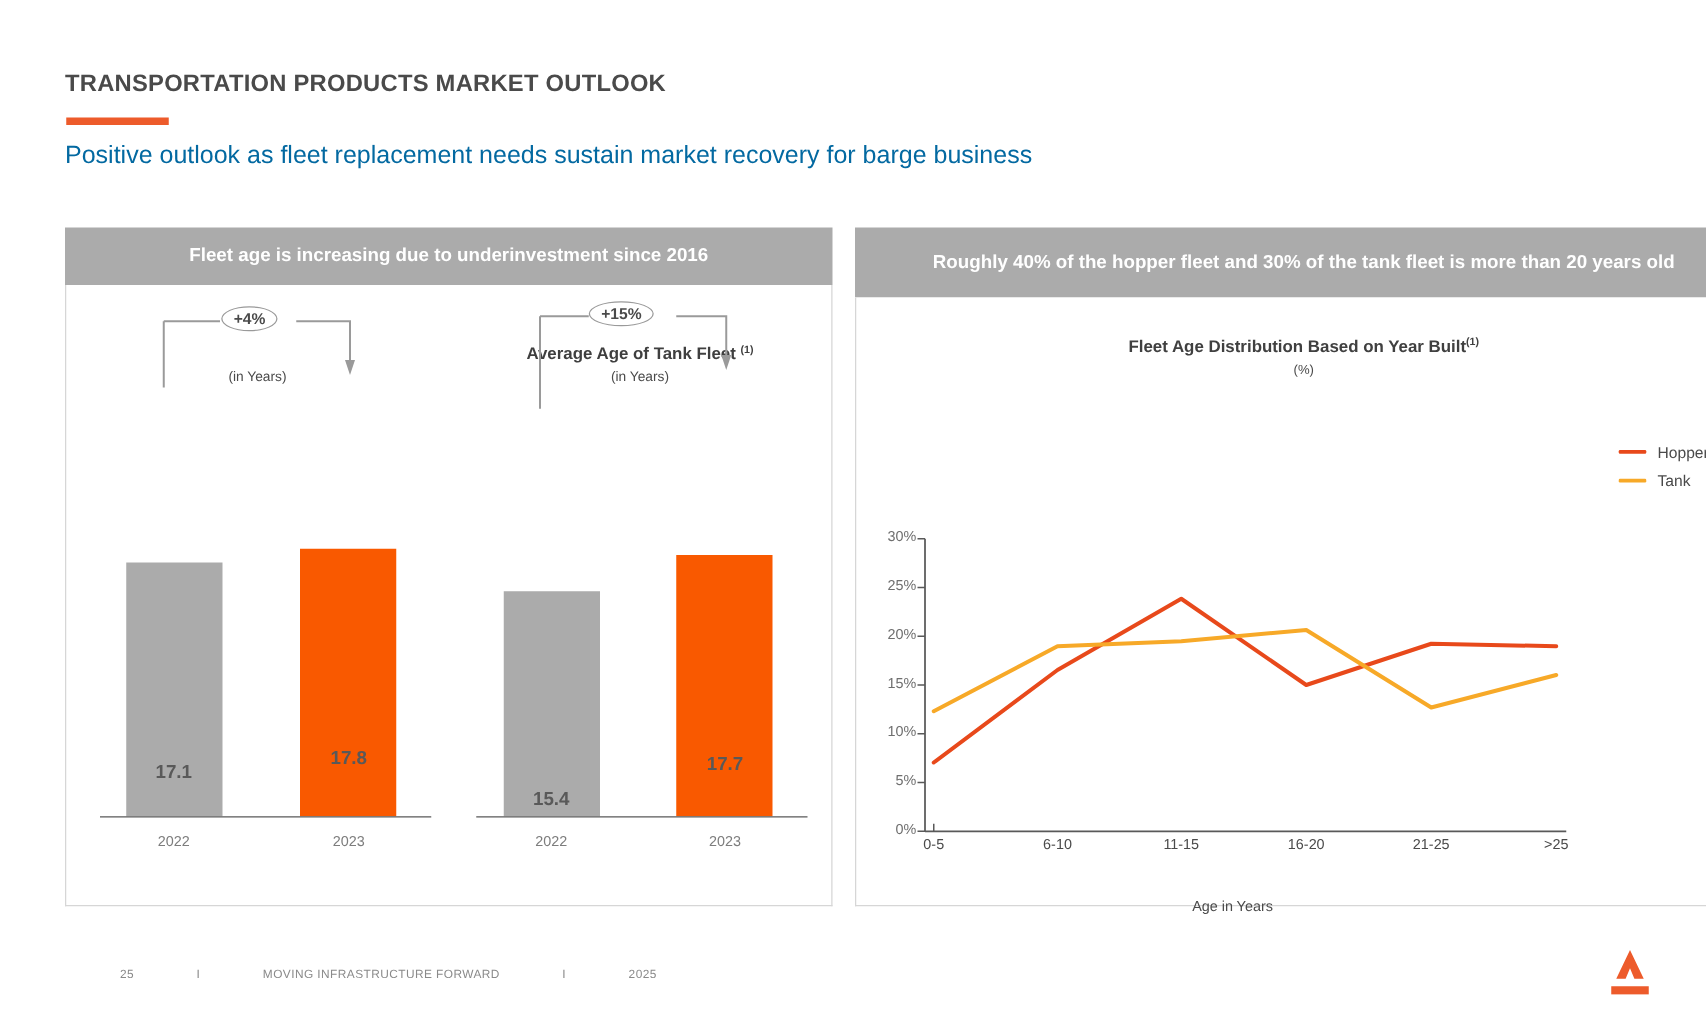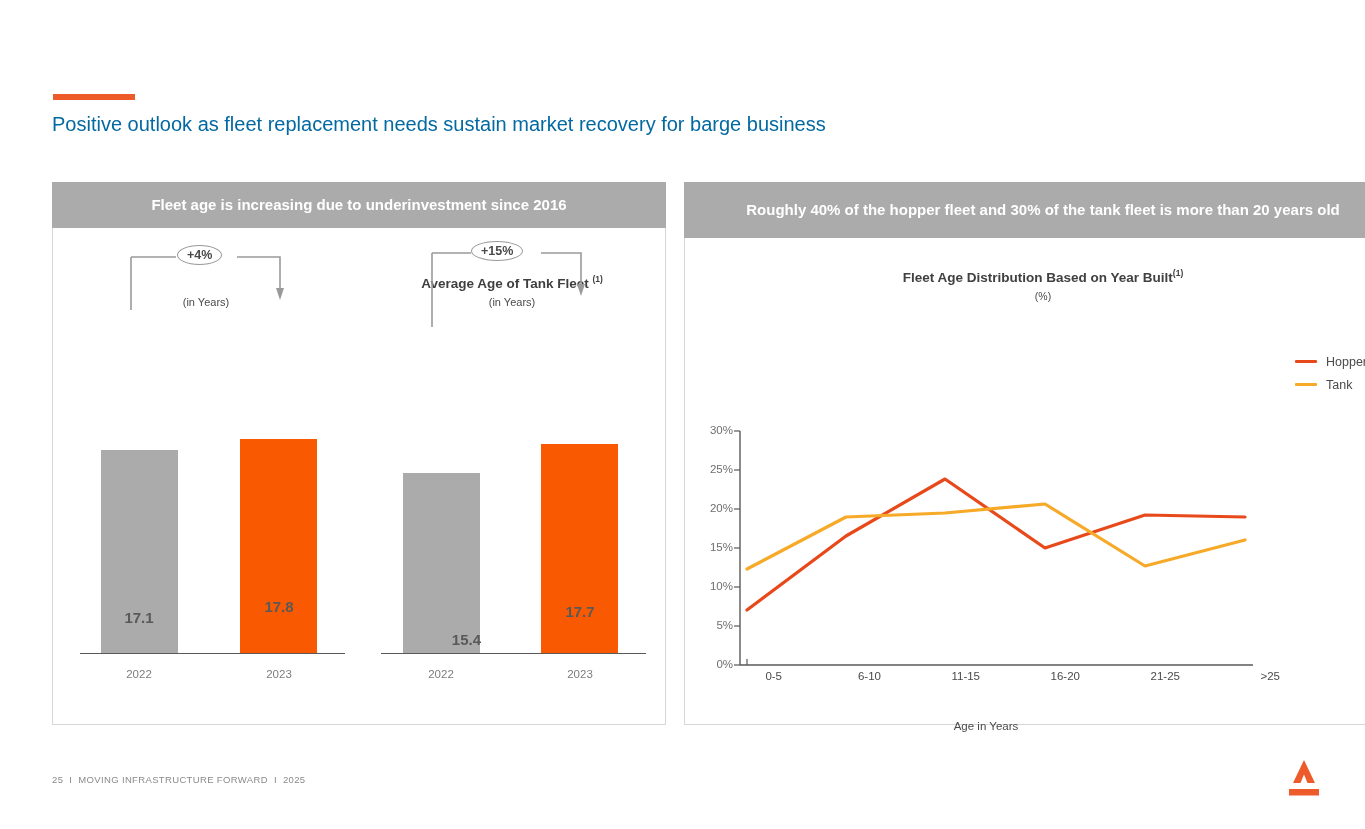--- a/index.html
+++ b/index.html
@@ -113,45 +113,46 @@
   .lg-row { display: flex; align-items: center; height: 23px; }
   .lg-swatch { width: 22px; height: 3.5px; margin-right: 9px; border-radius: 1px; }
 
   .lc-plot { position: absolute; left: 0; top: 0; width: 602px; height: 487px; }
   .lc-ytick {
     position: absolute; font-size: 11.5px; color: #6f6f6f;
     text-align: right; width: 34px;
   }
   .lc-xtick {
     position: absolute; font-size: 11.5px; color: #4a4a4a;
-    text-align: right; width: 70px;
+    text-align: center; width: 70px;
   }
   .lc-xlabel {
     position: absolute; font-size: 11.5px; color: #4a4a4a;
     text-align: center; width: 100%; left: 0;
   }
 
   
   .footnote {
     position: absolute; left: 53px; top: 738px;
     font-size: 10.5px; color: #5e5e5e;
   }
   .footnote sup { font-size: 7.5px; vertical-align: super; }
   .footer-bar {
     position: absolute; left: 52px; top: 774px;
     font-size: 9.5px; color: #8a8a8a; letter-spacing: .35px;
   }
-  .footer-bar span { margin-right: 6px; }
+  .footer-bar span { margin-right: 6px; margin-left: 44px; }
   .logo { position: absolute; right: 34px; top: 756px; width: 54px; height: 44px; }
 </style>
 </head>
 <body>
 
 <div class="slide">
 
+  <div class="slide-title">TRANSPORTATION PRODUCTS MARKET OUTLOOK</div>
   <div class="title-rule"></div>
   <div class="slide-subtitle">Positive outlook as fleet replacement needs sustain market recovery for barge business</div>
 
   <div class="panel panel-left">
     <div class="panel-head">Fleet age is increasing due to underinvestment since 2016</div>
     <div class="panel-body">
       <div class="bars-row">
 
         <div class="bar-block">
           <div class="bc-sub">(in Years)</div>
@@ -194,21 +195,21 @@
                 <path d="M 73 25 L 112 25" stroke="#9a9a9a" stroke-width="1.6" fill="none"></path>
                 <path d="M 182 25 L 222 25 L 222 56" stroke="#9a9a9a" stroke-width="1.6" fill="none"></path>
                 <path d="M 222 68 L 218 56 L 226 56 Z" fill="#9a9a9a"></path>
               </svg>
               <div class="growth-pill" style="left:112px; top:13px;">+15%</div>
             </div>
 
             <div class="bar gray" style="left:44px;  width:77px; height:180px;"></div>
             <div class="bar orange" style="left:182px; width:77px; height:209px;"></div>
 
-            <div class="bar-value" style="left:42px;  top:403px;text-align:right;">15.4</div>
+            <div class="bar-value" style="left:42px;  top:403px;">15.4</div>
             <div class="bar-value" style="left:181px; top:375px;">17.7</div>
 
             <div class="axis-line" style="left:22px; width:265px;"></div>
 
             <div class="axis-tick-label" style="left:42px;">2022</div>
             <div class="axis-tick-label" style="left:181px;">2023</div>
           </div>
         </div>
 
       </div>

